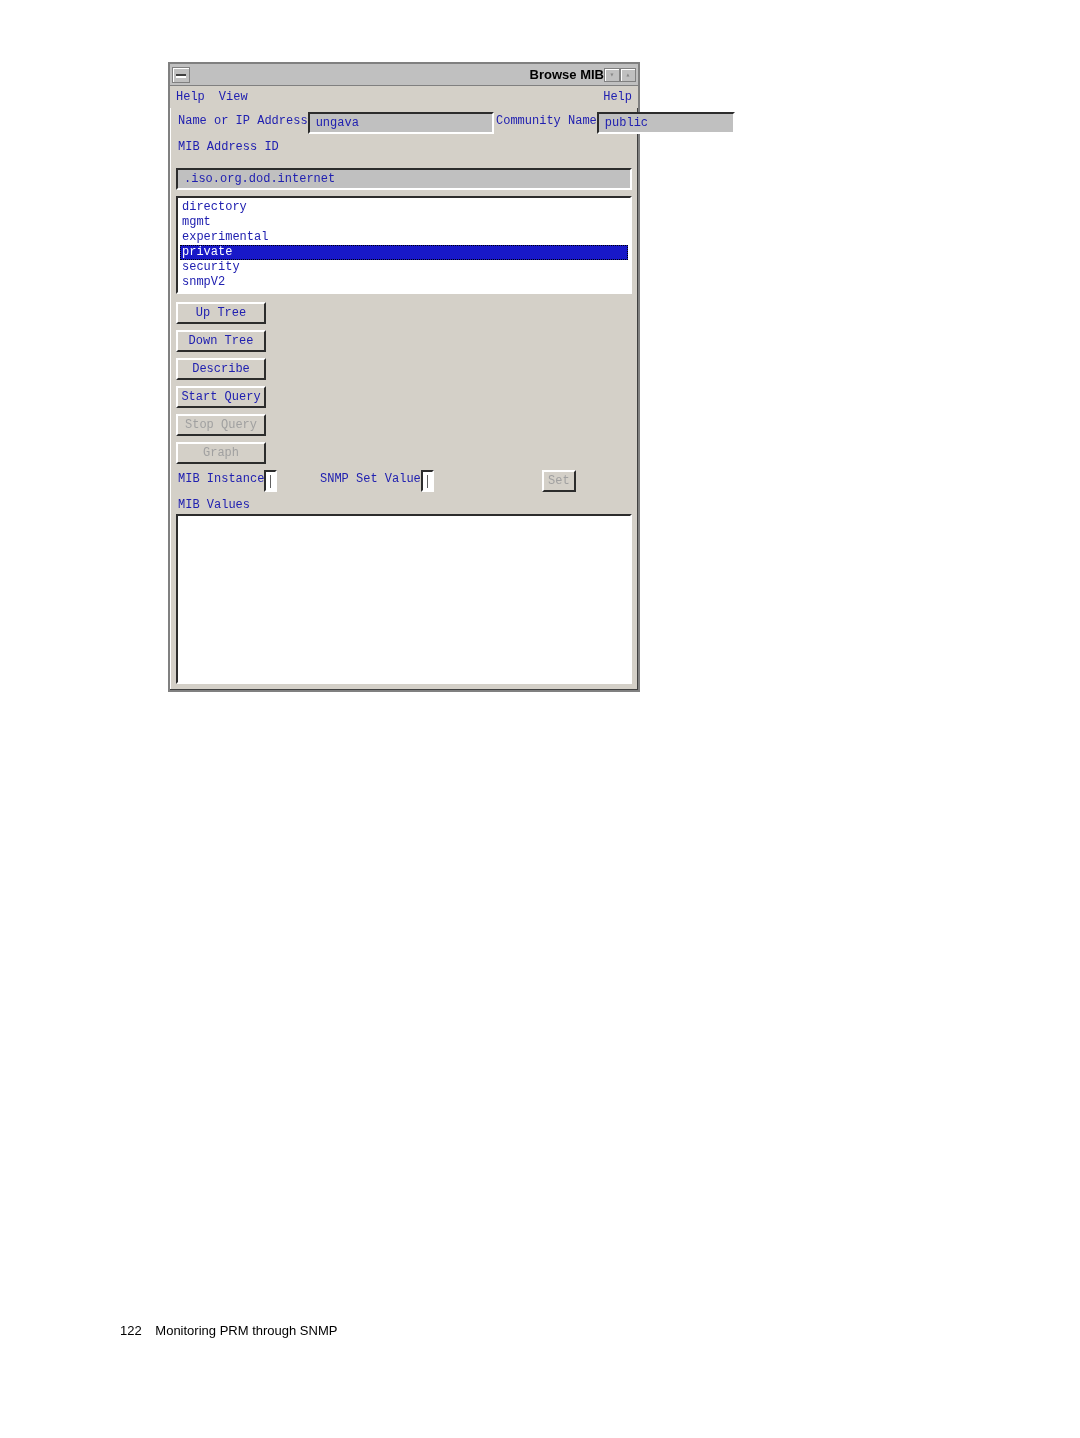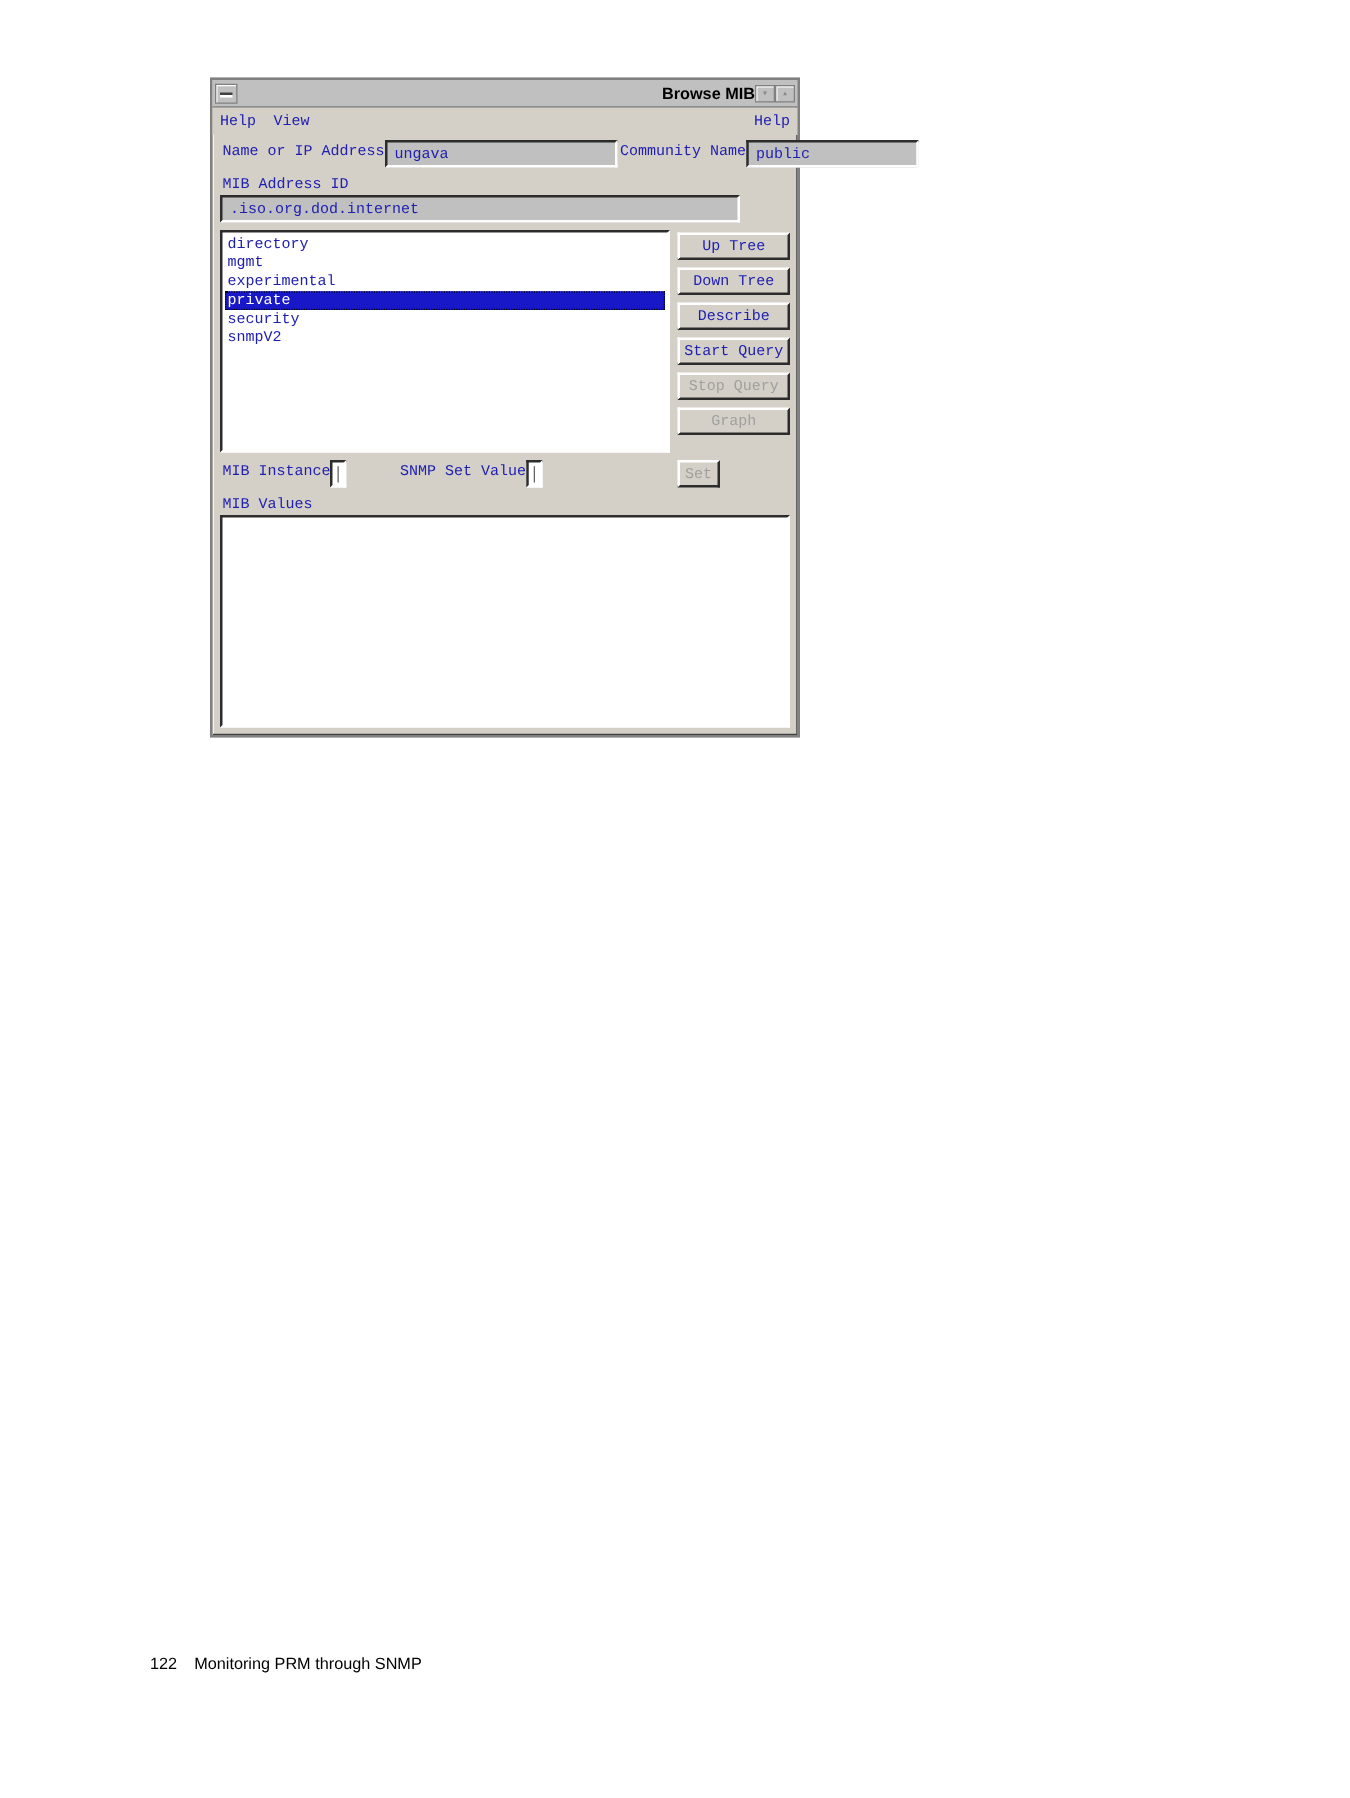--- a/index.html
+++ b/index.html
@@ -98,26 +98,27 @@
     border-top-color: #808080;
     border-left-color: #808080;
     display: flex; align-items: center;
     padding: 0 6px;
     color: #2020b0;
     font-family: "Courier New", monospace;
     font-size: 12px;
   }
   .field-name { width: 284px; }
   .field-comm { width: 138px; }
-  .field-oid  { width: 416px; margin-top: 2px; }
+  .field-oid  { width: 456px; margin-top: 14px; }
 
   .tree-area {
     margin-top: 6px;
     display: flex;
     gap: 6px;
+    flex-direction: column;
   }
   .tree {
     flex: 1;
     height: 178px;
     background: #ffffff;
     border: 2px inset #ffffff;
     border-top-color: #808080;
     border-left-color: #808080;
     padding: 2px 2px;
     color: #2020b0;

